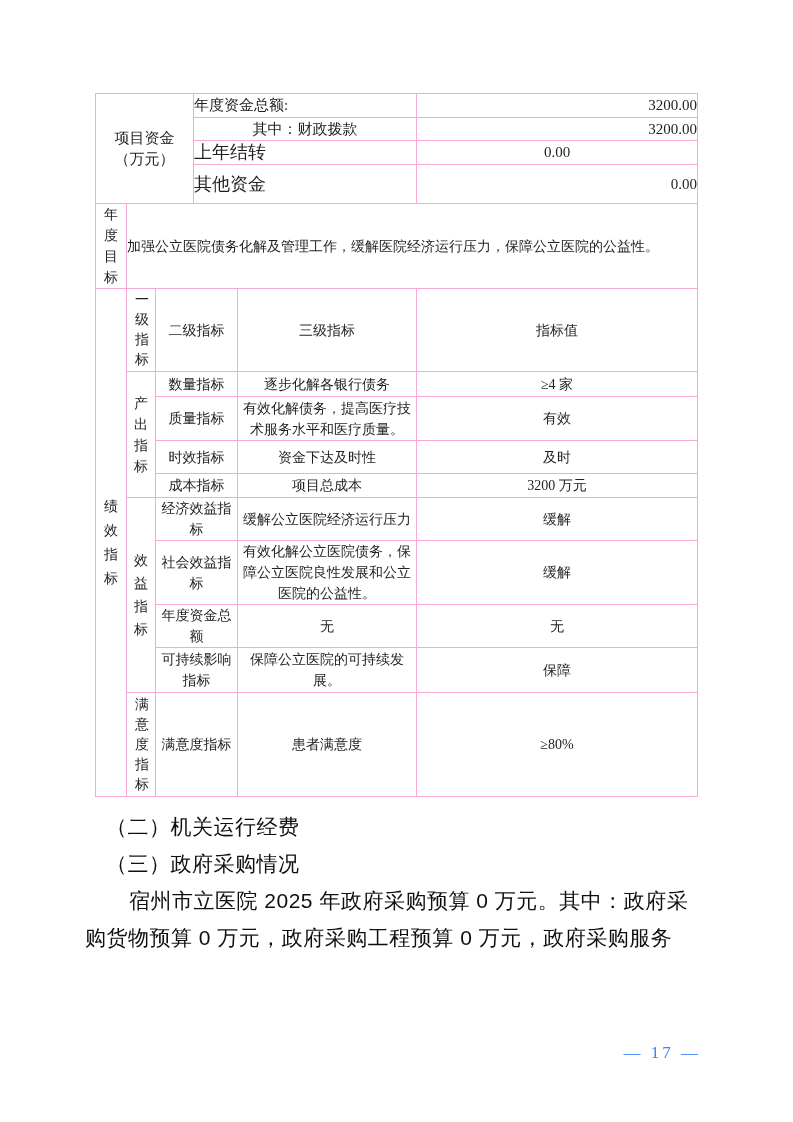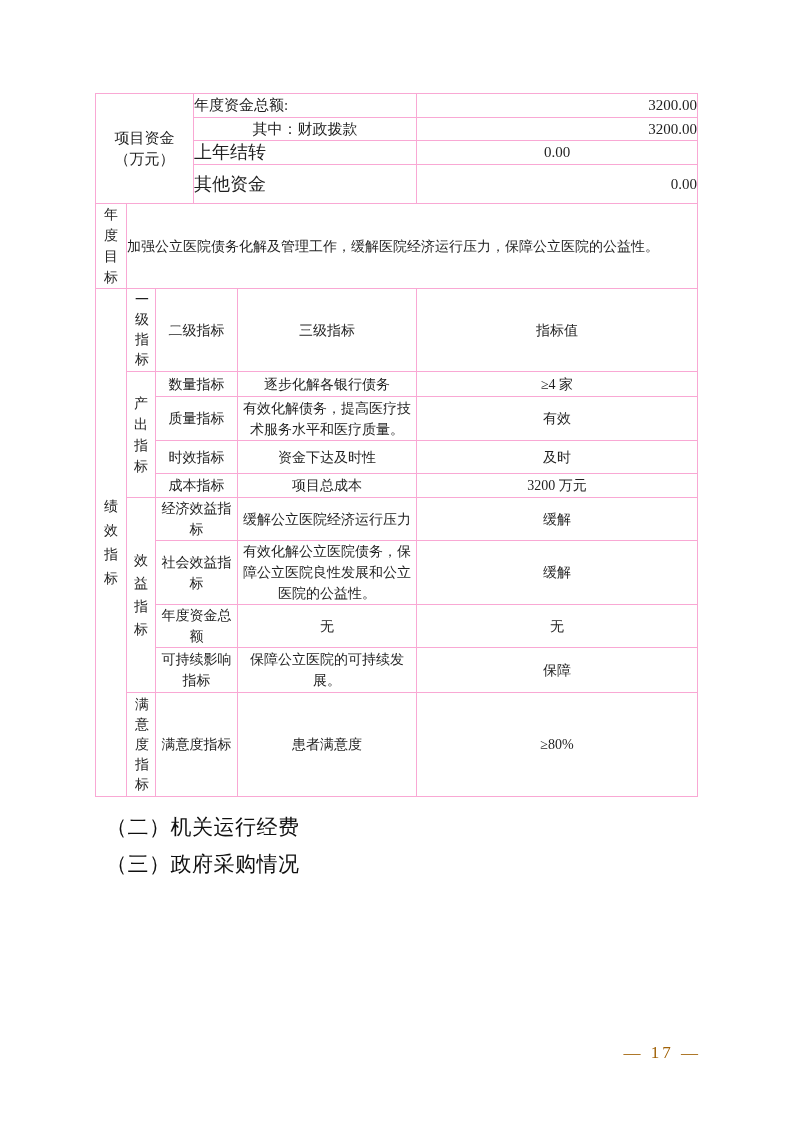--- a/index.html
+++ b/index.html
@@ -40,21 +40,21 @@
   .textblock{
     position:absolute;left:85px;top:808px;width:650px;
     font-size:21px;line-height:37px;letter-spacing:0.5px;color:#0f0f0f;
   }
   .tline{white-space:nowrap;}
   .heading{text-indent:21px;}
   .first{text-indent:44px;}
   
   .pagenum{
     position:absolute;top:1043px;right:92px;
-    font-family:"Liberation Serif",serif;font-size:17px;color:#a16207;
+    font-family:"Liberation Serif",serif;font-size:17px;color:#3b82f6;
     letter-spacing:3px;white-space:nowrap;
   }
 </style>
 </head>
 <body>
 
 <table class="budget">
   <colgroup>
     <col style="width:31px">
       <col style="width:29px">
@@ -160,15 +160,17 @@
     <td colspan="2" class="c">满意度指标</td>
     <td class="c wrap">患者满意度</td>
     <td class="c">≥80%</td>
   </tr>
 </tbody>
   </table>
 
 <div class="textblock">
   <div class="tline heading">（二）机关运行经费</div>
   <div class="tline heading">（三）政府采购情况</div>
+  <div class="tline first">宿州市立医院 2025 年政府采购预算 0 万元。其中：政府采</div>
+  <div class="tline">购货物预算 0 万元，政府采购工程预算 0 万元，政府采购服务</div>
 </div>
 
 <div class="pagenum">— 17 —</div>
 
 </body></html>

